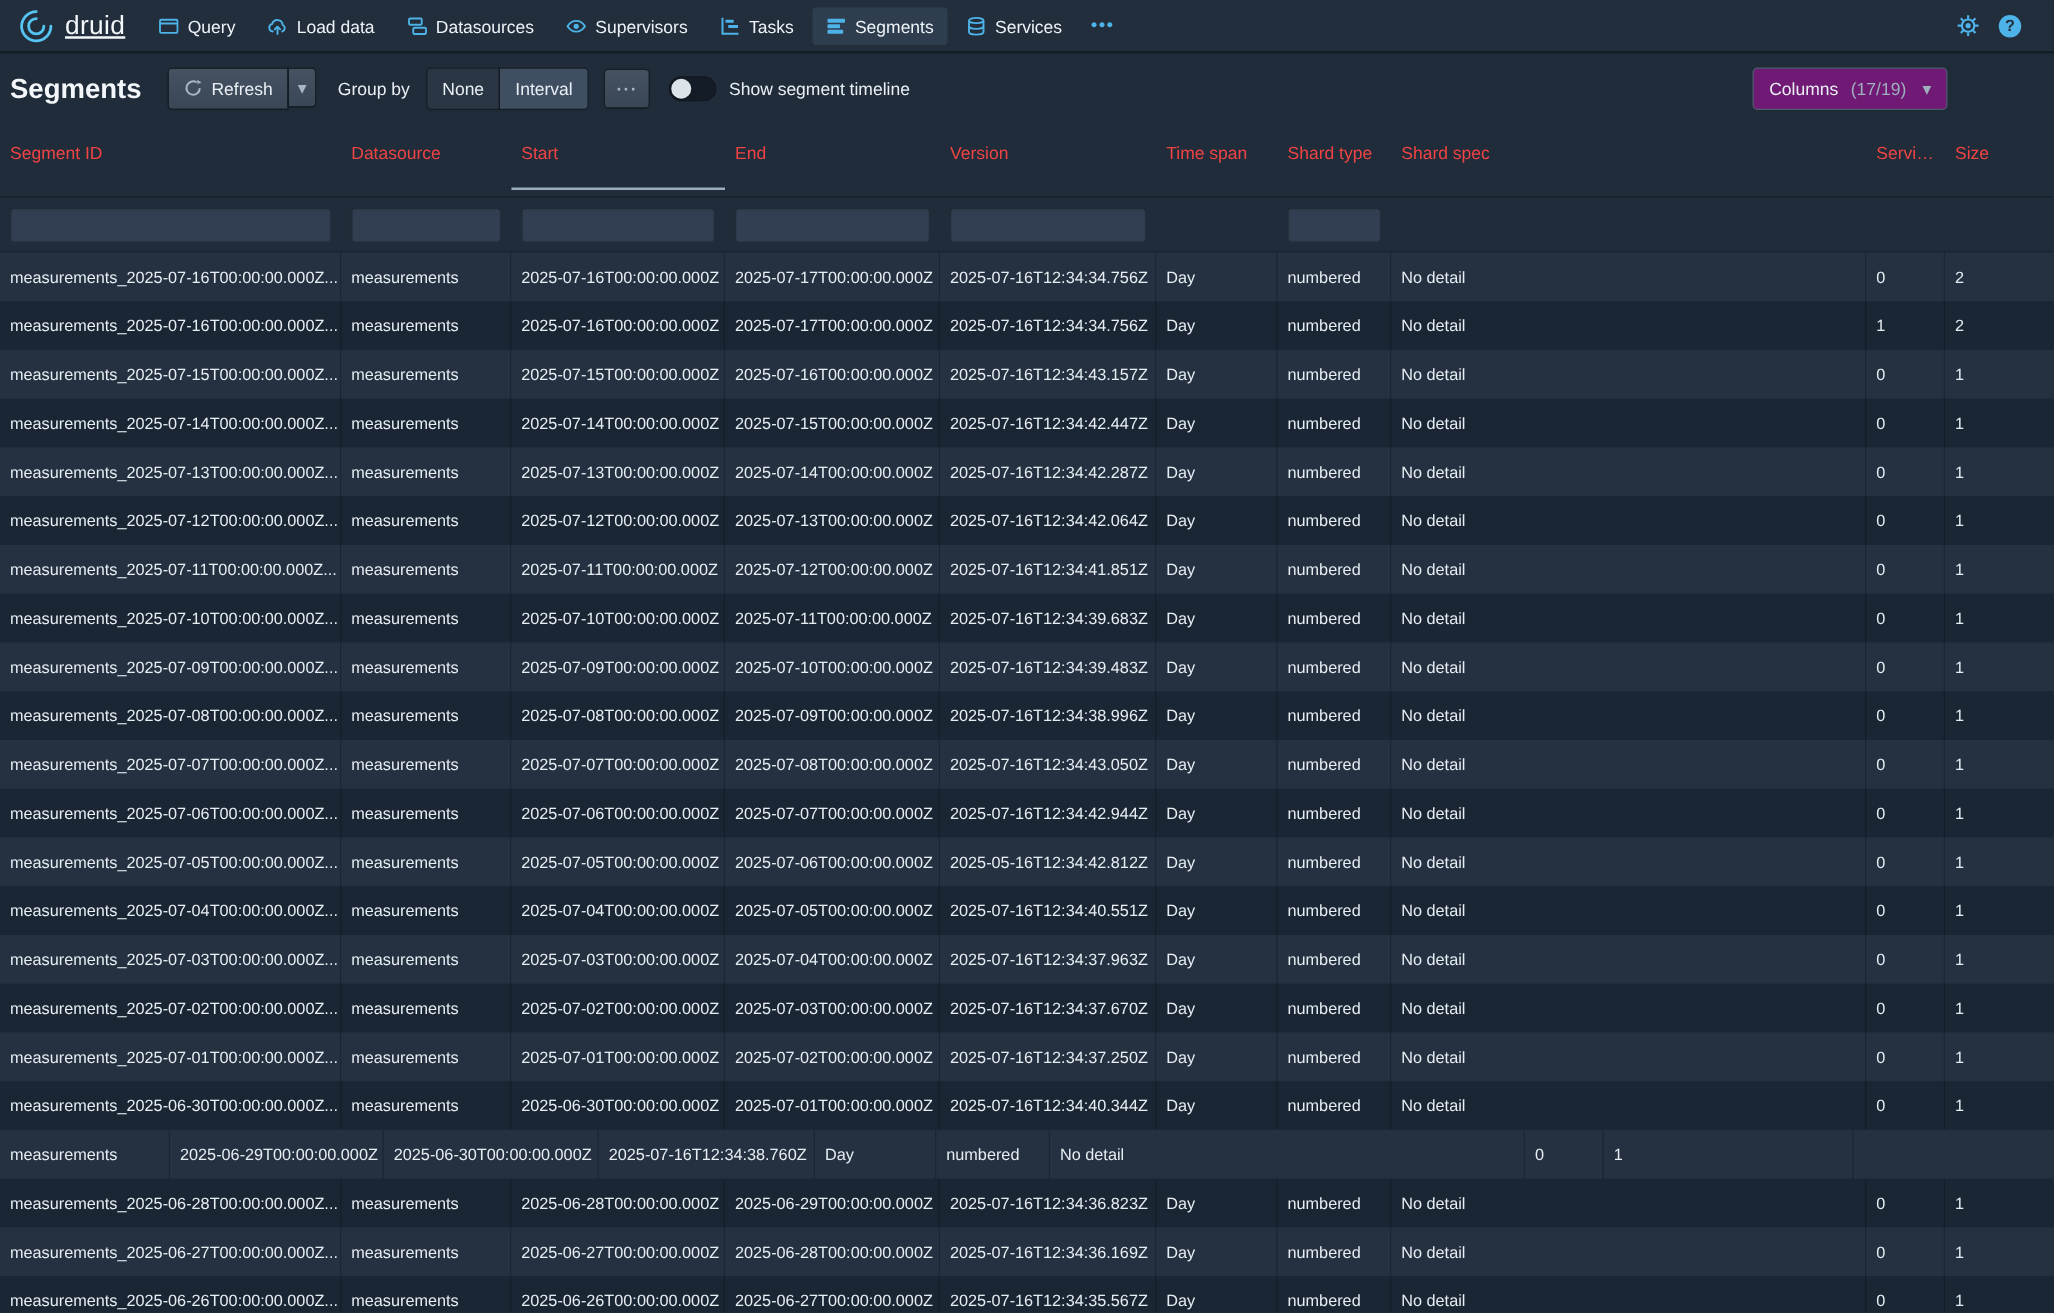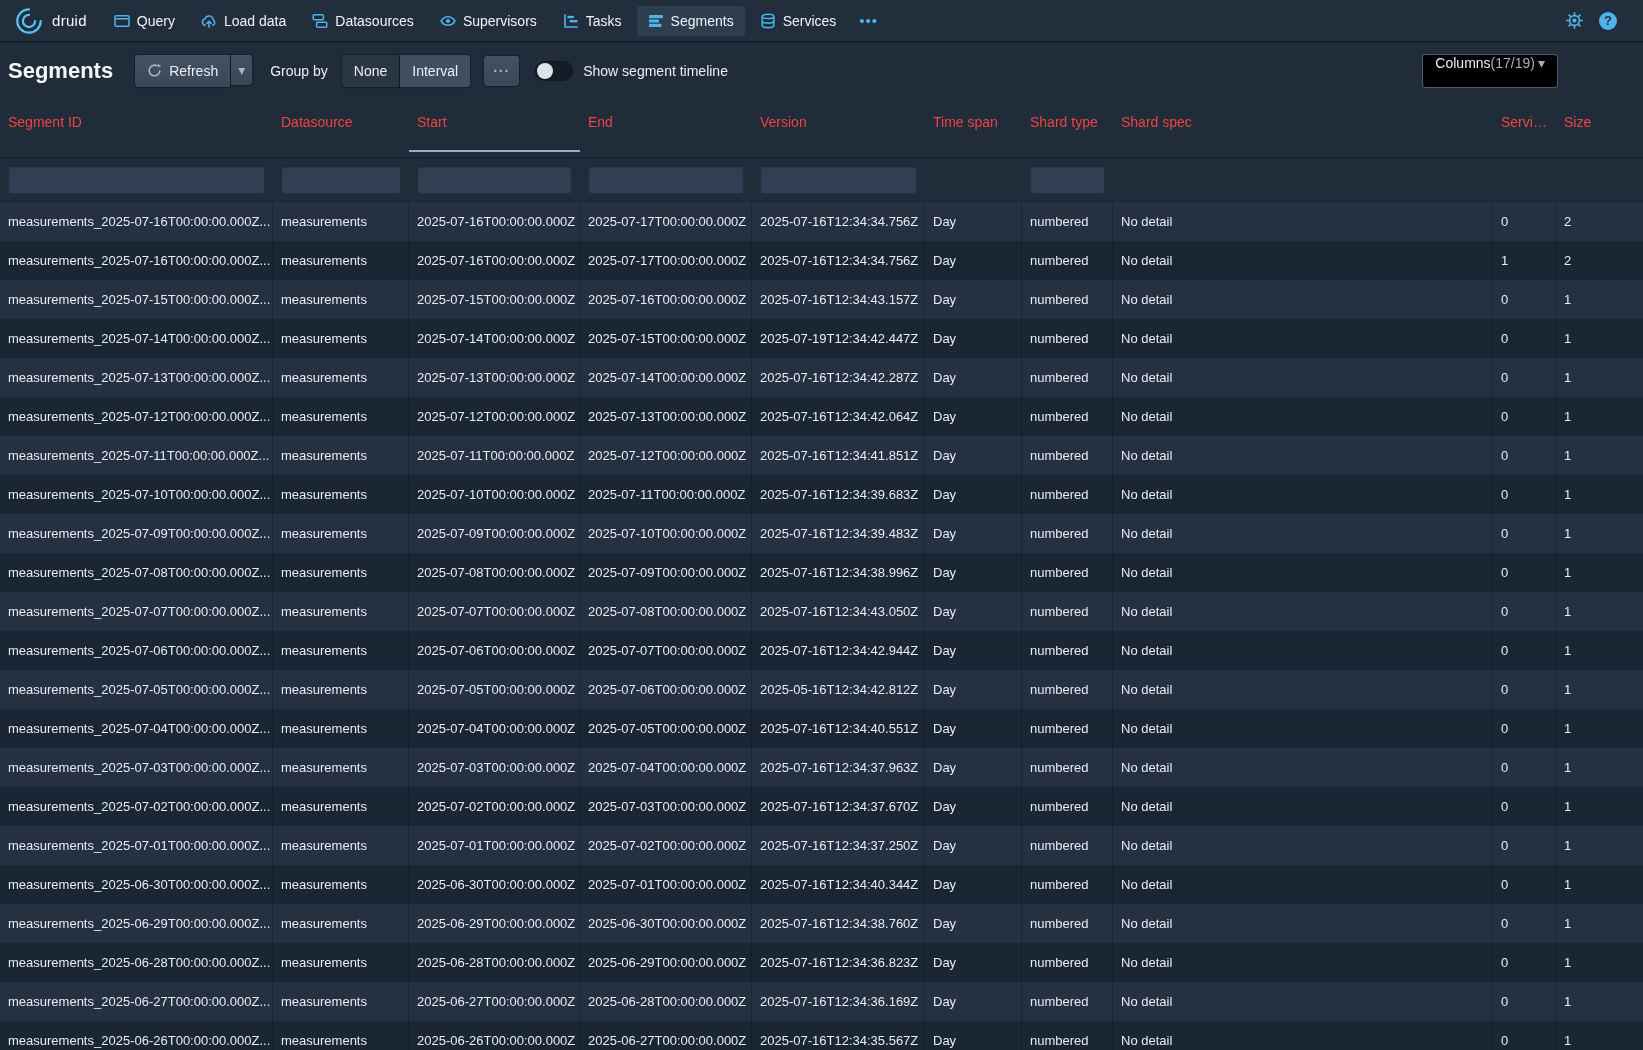--- a/index.html
+++ b/index.html
@@ -6,21 +6,21 @@
   html, body { margin:0; padding:0; background:#202c3a; }
   body {
     width:1643px; height:1050px; overflow:hidden;
     color:#e9eff5; font-family:"Liberation Sans", sans-serif; font-size:14px;
   }
 
   
   .navbar { height:41px; background:#222e3c; display:flex; align-items:center;
             padding:0 26px 0 14px; box-shadow:0 1px 1px rgba(0,0,0,.45); position:relative; z-index:2; }
   .brand { display:flex; align-items:center; gap:8px; margin-right:16px; cursor:pointer; }
-  .brand-name { font-size:15px; color:#f3f7fa; letter-spacing:.3px; }
+  .brand-name { font-size:21px; color:#f3f7fa; letter-spacing:.3px;text-decoration:underline; }
   .nav-items { display:flex; align-items:flex-end; gap:4px; }
   .nav-item { display:flex; align-items:center; gap:7px; height:30px; padding:0 11px;
               border-radius:3px; color:#eef3f7; cursor:pointer; white-space:nowrap; }
   .nav-item.active { background:#2f3e4f; }
   .nico { display:flex; color:#4db3e8; }
   .nav-more { color:#4db3e8; font-size:15px; letter-spacing:1px; padding:0 8px; }
   .nav-right { margin-left:auto; display:flex; align-items:center; gap:15px; }
   .icon-btn { display:flex; cursor:pointer; color:#4db3e8; }
   .help-badge { width:18px; height:18px; border-radius:50%; background:#4db3e8; color:#222e3c;
                 font-weight:bold; font-size:13px; display:flex; align-items:center;
@@ -43,22 +43,22 @@
   .btn-group .btn:last-child { border-radius:0 3px 3px 0; margin-left:1px; }
   .btn.seg-off { background-color:#2b3644; background-image:none; }
   .btn.seg-on  { background-color:#3f4e61; background-image:none; }
   .btn.more-sm { margin-left:14px; padding:0 9px; color:#a7b6c2; font-weight:bold; letter-spacing:1px; }
   .switch { margin-left:16px; width:38px; height:20px; border-radius:10px; background:rgba(13,19,26,.6);
             box-shadow:inset 0 0 0 1px rgba(16,22,26,.6); position:relative; cursor:pointer; flex:none; }
   .switch .knob { position:absolute; left:2px; top:2px; width:16px; height:16px; border-radius:50%;
                   background:#dce4ea; box-shadow:0 1px 1px rgba(0,0,0,.4); }
   .switch-label { margin-left:10px; cursor:pointer;text-align:right; }
   .spacer { flex:1; }
-  .btn.columns { margin-right:86px; background-color:#000000; background-image:none;
-                 box-shadow:0 0 0 1px rgba(141,162,180,.4); gap:0;align-items:flex-end; }
+  .btn.columns { margin-right:86px; background-color:#701a75; background-image:none;
+                 box-shadow:0 0 0 1px rgba(141,162,180,.4); gap:10px; }
   .btn.columns .count { color:#9fb0bf; }
   .btn.columns .caret { color:#9fb0bf; margin-left:3px; }
 
   
   .table { width:1726px; }
   .thead { display:flex; height:58px; border-bottom:1px solid rgba(0,0,0,.28); }
   .th { flex:none; padding:14px 8px 0 8px; font-size:14px; color:#ef4444; white-space:nowrap;
         overflow:hidden; text-overflow:ellipsis; position:relative; cursor:pointer; }
   .th.sorted::after { content:""; position:absolute; left:0; right:0; bottom:5px; height:2px; background:#9badbc; }
   .tfilters { display:flex; height:44px; align-items:center; border-bottom:1px solid rgba(0,0,0,.22); }
@@ -292,21 +292,21 @@
         <div class="td c6">numbered</div>
         <div class="td c7">No detail</div>
         <div class="td c8">0</div>
         <div class="td c9">1</div>
       </div>
       <div class="tr dark">
         <div class="td c0">measurements_2025-07-14T00:00:00.000Z...</div>
         <div class="td c1">measurements</div>
         <div class="td c2">2025-07-14T00:00:00.000Z</div>
         <div class="td c3">2025-07-15T00:00:00.000Z</div>
-        <div class="td c4">2025-07-19T12:34:42.447Z</div>
+        <div class="td c4">2025-07-16T12:34:42.447Z</div>
         <div class="td c5">Day</div>
         <div class="td c6">numbered</div>
         <div class="td c7">No detail</div>
         <div class="td c8">0</div>
         <div class="td c9">1</div>
       </div>
       <div class="tr light">
         <div class="td c0">measurements_2025-07-13T00:00:00.000Z...</div>
         <div class="td c1">measurements</div>
         <div class="td c2">2025-07-13T00:00:00.000Z</div>
@@ -468,21 +468,20 @@
         <div class="td c2">2025-06-30T00:00:00.000Z</div>
         <div class="td c3">2025-07-01T00:00:00.000Z</div>
         <div class="td c4">2025-07-16T12:34:40.344Z</div>
         <div class="td c5">Day</div>
         <div class="td c6">numbered</div>
         <div class="td c7">No detail</div>
         <div class="td c8">0</div>
         <div class="td c9">1</div>
       </div>
       <div class="tr light">
-        <div class="td c0">measurements_2025-06-29T00:00:00.000Z...</div>
         <div class="td c1">measurements</div>
         <div class="td c2">2025-06-29T00:00:00.000Z</div>
         <div class="td c3">2025-06-30T00:00:00.000Z</div>
         <div class="td c4">2025-07-16T12:34:38.760Z</div>
         <div class="td c5">Day</div>
         <div class="td c6">numbered</div>
         <div class="td c7">No detail</div>
         <div class="td c8">0</div>
         <div class="td c9">1</div>
       </div>

